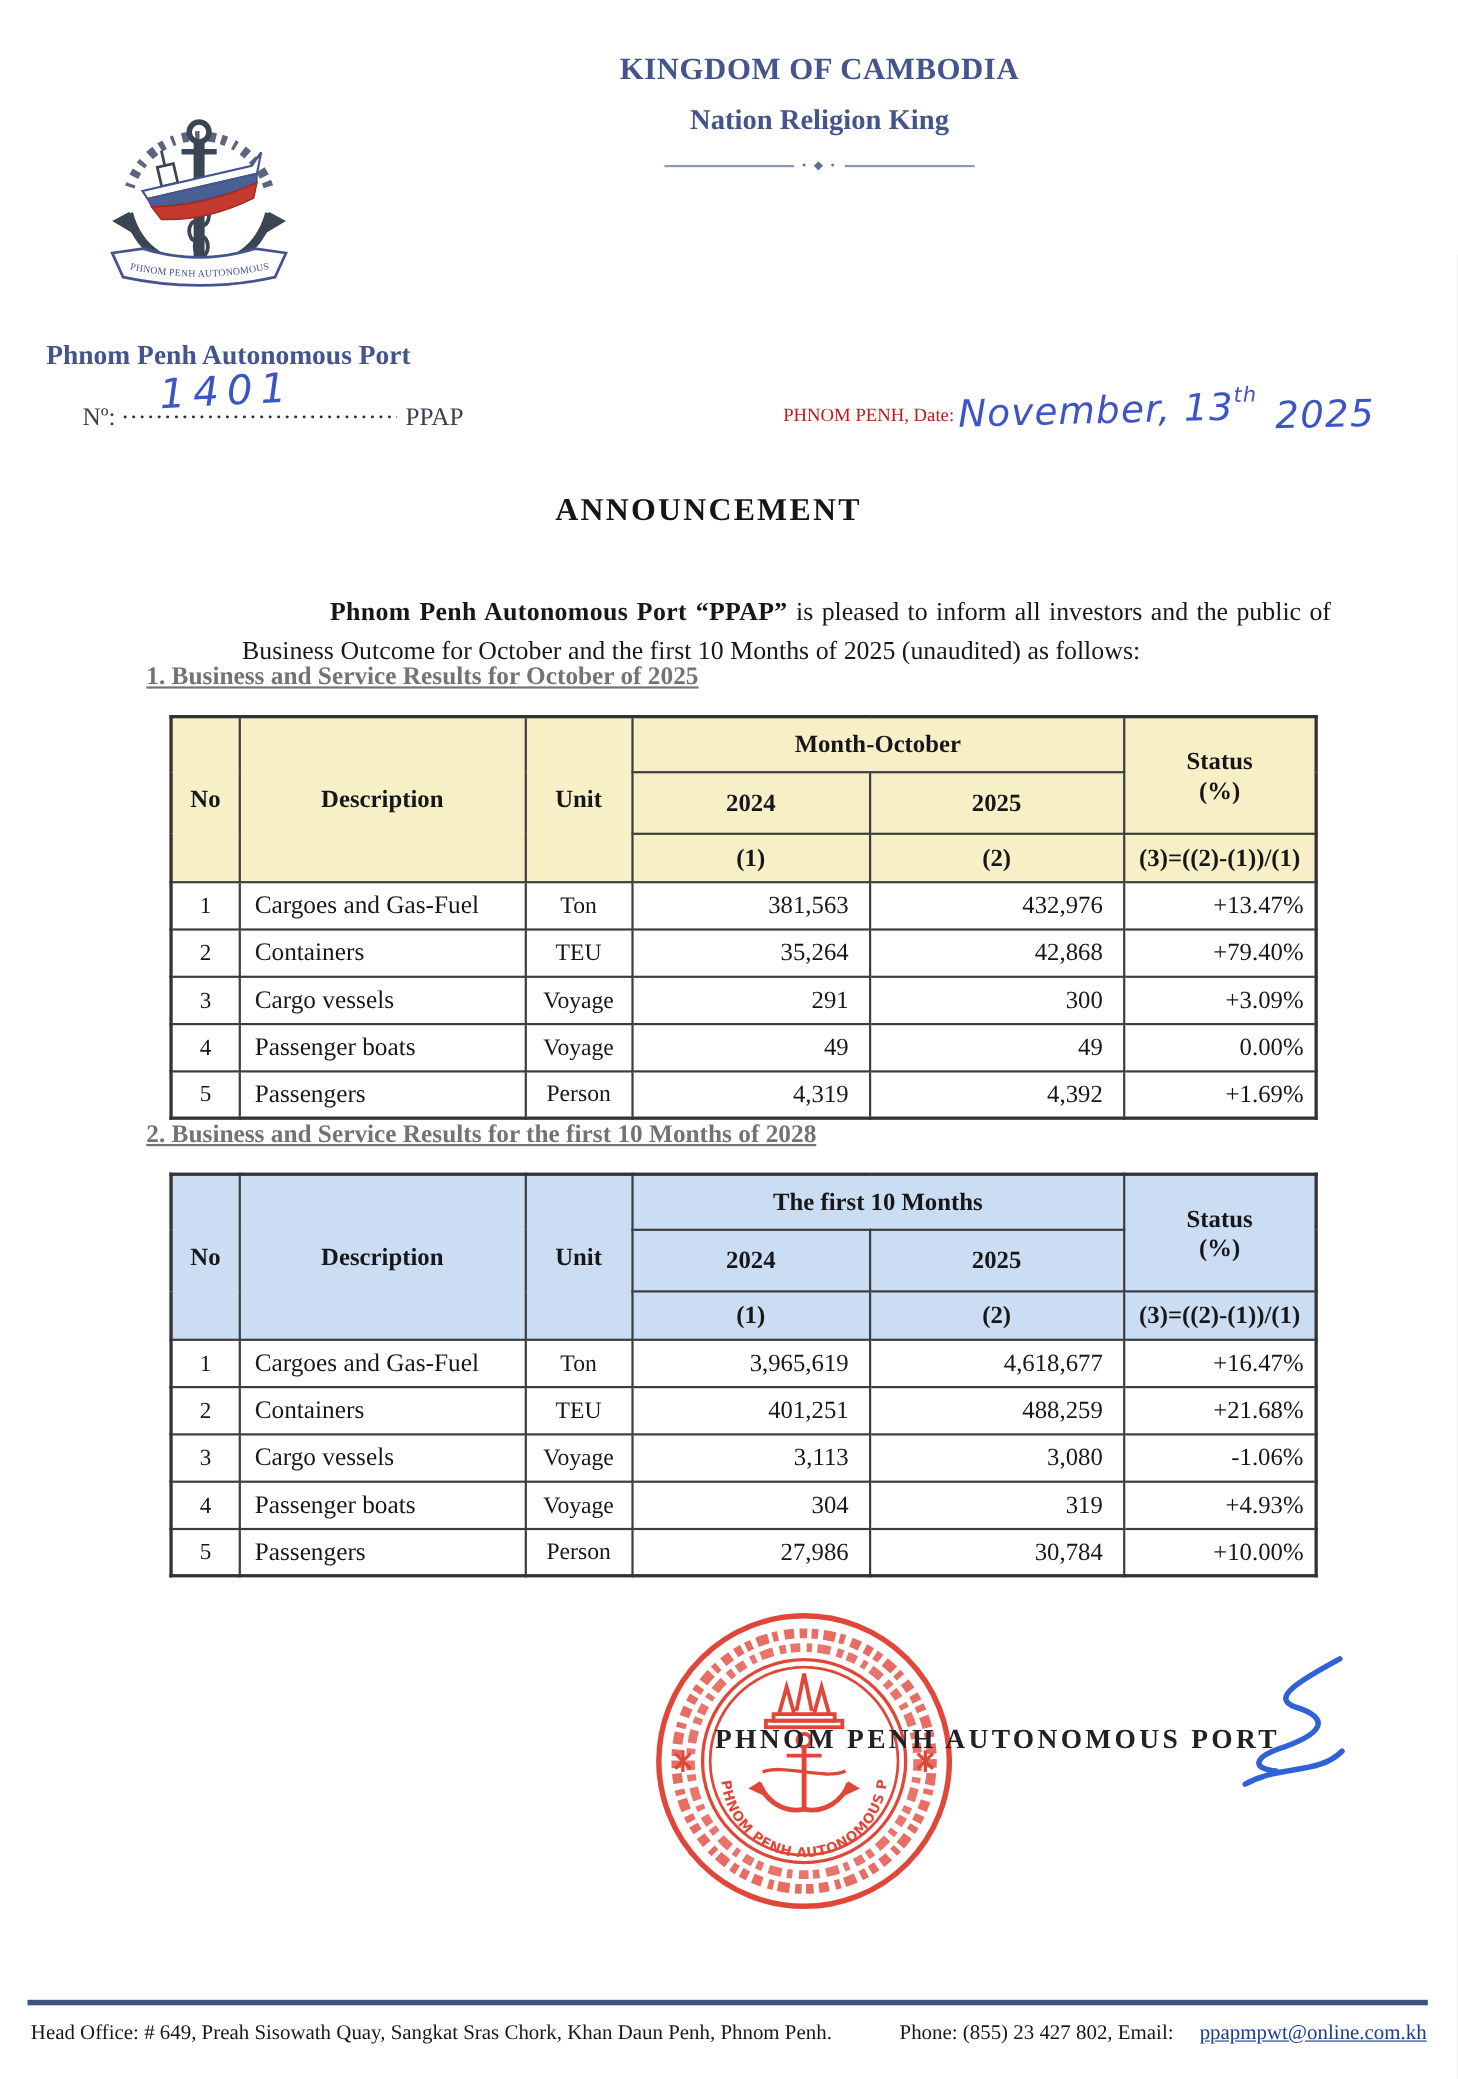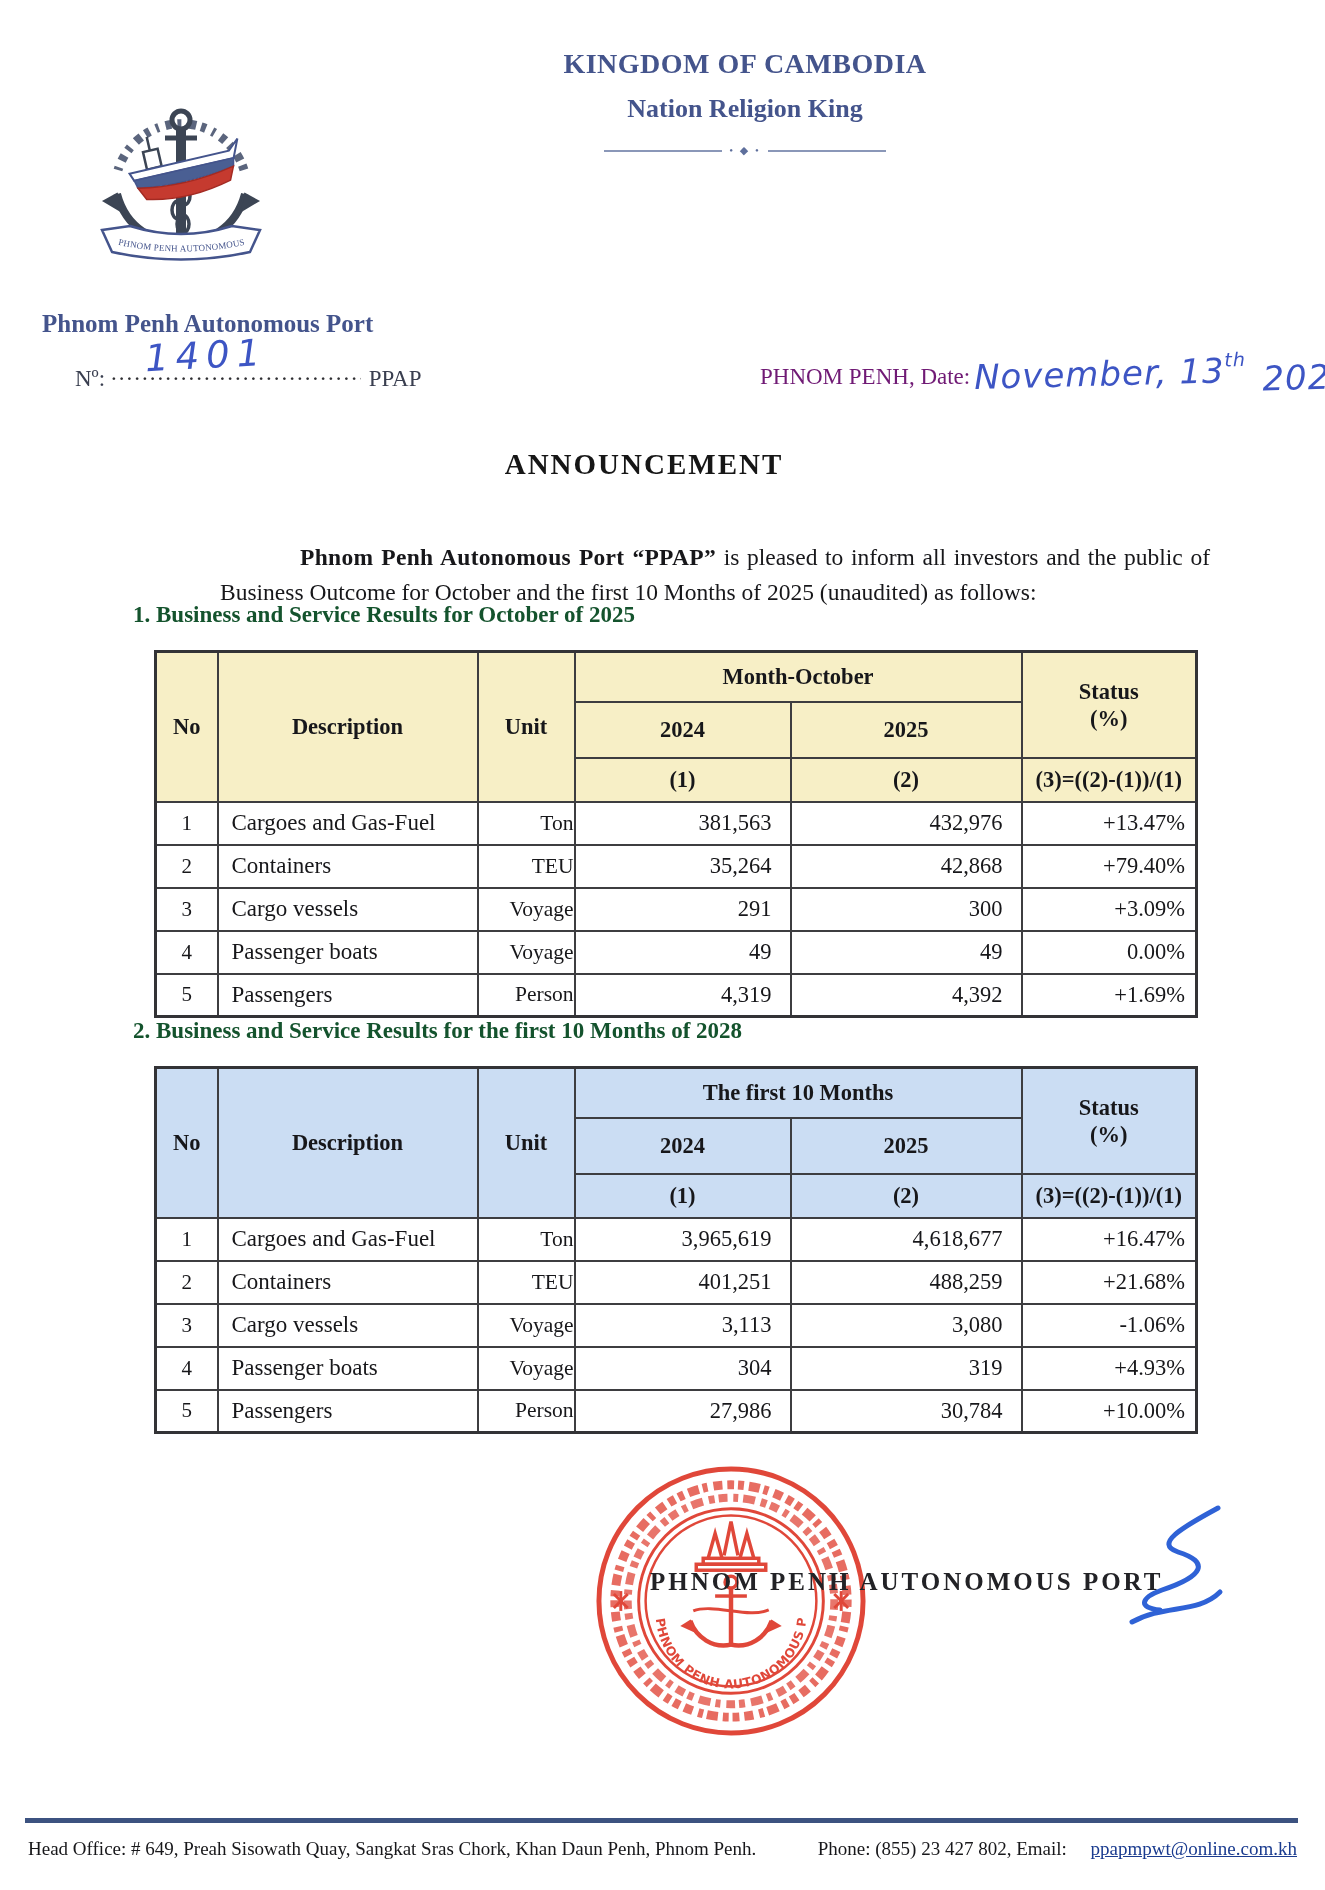--- a/index.html
+++ b/index.html
@@ -24,55 +24,55 @@
   .ref-line { position:absolute; left:75px; top:360px; font-size:23px; color:#3A3F50; white-space:nowrap; }
   .dots-wrap { position:relative; display:inline-block; width:250px; vertical-align:baseline; }
   .dots { display:block; overflow:hidden; white-space:nowrap; letter-spacing:2px; color:#2f2f33; }
   .hand-num {
     position:absolute; left:34px; top:-26px; font-family:"DejaVu Sans",sans-serif;
     font-size:37px; color:#3D55C4; letter-spacing:7px; transform:rotate(-3deg); font-style:italic;
   }
   .ref-suffix { margin-left:2px; }
 
   .date-line { position:absolute; left:712px; top:352px; white-space:nowrap; display:flex; align-items:baseline; }
-  .date-printed { font-size:23px; color:#701a75;margin-left:48px; }
+  .date-printed { font-size:17px; color:#b91c1c; }
   .date-hand {
     font-family:"DejaVu Sans",sans-serif; font-style:italic; font-size:34px; color:#3D55C4;
     margin-left:4px; transform:rotate(-1.5deg); letter-spacing:1px;
   }
   .date-hand sup { font-size:19px; position:relative; top:-4px; }
   .date-year { display:inline-block; margin-left:16px; position:relative; top:9px; }
 
   
   .doc-title { position:absolute; left:0; width:1288px; top:448px; text-align:center;
                font-size:29px; font-weight:bold; letter-spacing:2px; color:#161616; }
   .intro { position:absolute; left:220px; top:508px; width:990px; font-size:23.5px;
            line-height:35px; text-align:justify; text-indent:80px; color:#17171a;margin-top:32px; }
   .intro b { letter-spacing:.3px; }
 
   
   .sec-heading { position:absolute; left:133px; font-size:23px; font-weight:bold;
-                 color:#14532d; white-space:nowrap; }
+                 text-decoration:underline; color:#737373; white-space:nowrap; }
   .sec1 { top:602px; } .sec2 { top:1018px; }
 
   .results-table { position:absolute; left:154px; border-collapse:collapse; table-layout:fixed;
                    width:1041px; font-size:22px; color:#17171a; background:#fff; }
   .tpos1 { top:650px; } .tpos2 { top:1066px; }
   .results-table th, .results-table td { border:2px solid #3d3d40; }
   .results-table { border:3px solid #333336; }
   .results-table thead th { font-weight:bold; font-size:22.5px; }
   .t1 thead th { background:#F7EFC6; }
   .t2 thead th { background:#CBDDF3; }
   .hrow1 { height:50px; } .hrow2 { height:56px; } .hrow3 { height:44px; }
   .formula-row th { font-weight:normal; font-size:21px; }
   .results-table tbody tr { height:43px; }
   .results-table td { font-size:22.5px; }
   .results-table td:nth-child(1) { text-align:center; font-size:21px; }
   .results-table td:nth-child(2) { text-align:left; padding-left:13px; font-size:23px; }
-  .results-table td:nth-child(3) { text-align:right; font-size:21.5px; }
+  .results-table td:nth-child(3) { text-align:center; font-size:21.5px; }
   .results-table td:nth-child(4), .results-table td:nth-child(5) { text-align:right; padding-right:18px; }
   .results-table td:nth-child(6) { text-align:right; padding-right:10px; }
   .status-cell { line-height:27px; }
 
   
   .closing { position:absolute; left:130px; top:1440px; font-size:24.5px; color:#17171a; white-space:nowrap; }
   .initials-svg { vertical-align:-12px; margin-left:4px; }
 
   .stamp { position:absolute; left:592px; top:1462px; width:278px; height:278px; opacity:.93; }
   .org-line { position:absolute; left:650px; top:1568px; font-size:25px; font-weight:bold;

